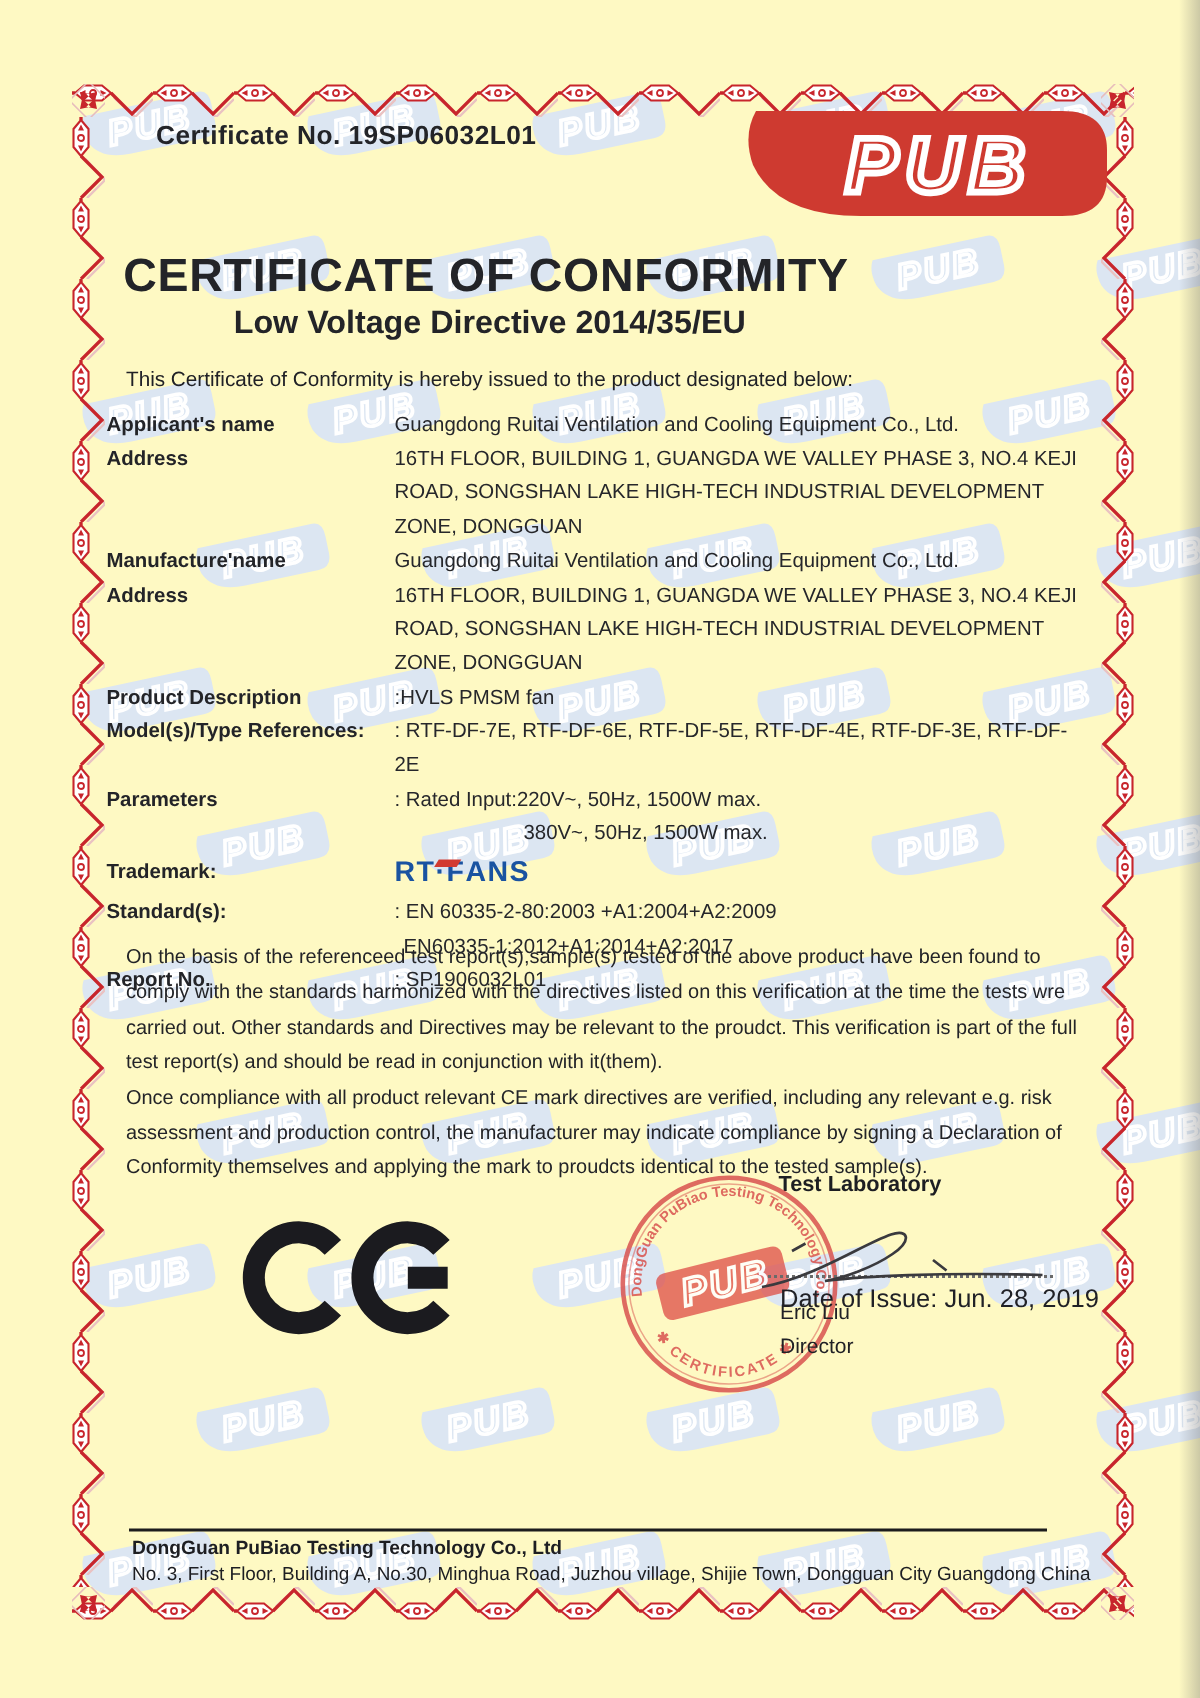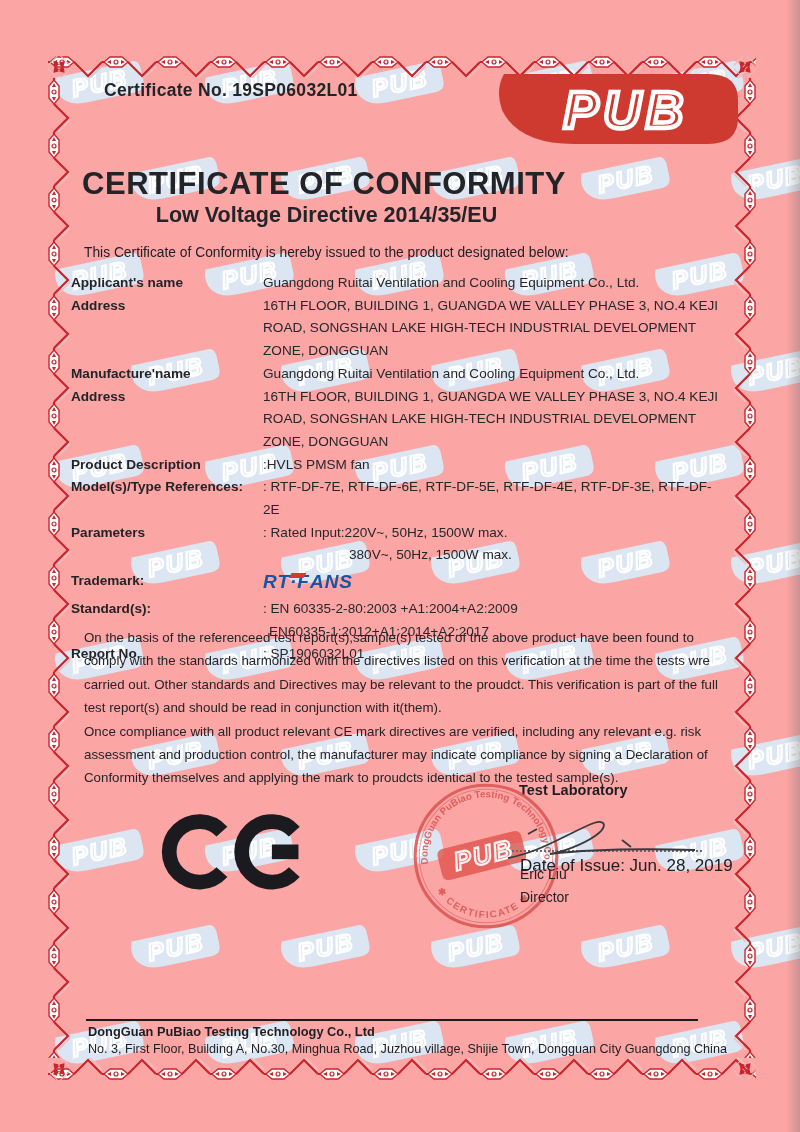--- a/index.html
+++ b/index.html
@@ -1,16 +1,16 @@
 <!DOCTYPE html>
 <html><head>
 <meta charset="utf-8">
 <style>
   html,body{margin:0;padding:0;background:#e9e9e9;}
-  .page{position:relative;width:800px;height:1132px;background:#fca5a5;overflow:hidden;
+  .page{position:relative;width:800px;height:1132px;background:#fef9c3;overflow:hidden;
         font-family:"Liberation Sans",sans-serif;color:#2b2c30;}
   .abs{position:absolute;}
   
   .scan-edge{right:0;top:0;bottom:0;width:14px;
              background:linear-gradient(to right, rgba(120,120,120,0) 0%, rgba(110,110,110,.35) 100%);z-index:6;}
   
   #wm-layer{left:0;top:0;z-index:0;}
   
   .bsvg{z-index:2;}
   
@@ -22,21 +22,21 @@
   .subtitle{left:0;top:203px;width:653px;text-align:center;font-size:21.5px;font-weight:bold;color:#232428;}
   .intro{left:84px;top:245px;font-size:13.8px;color:#202126;}
   .fields{left:71px;top:272px;width:650px;}
   .row{display:grid;grid-template-columns:192px 1fr;}
   .row .label{font-weight:bold;font-size:13.6px;line-height:22.7px;color:#232428;}
   .row .value{font-size:13.6px;line-height:22.7px;color:#26272b;}
   .row.tm{margin-top:3px;margin-bottom:2px;}
   .indent1{padding-left:86px;}
   .indent2{padding-left:6px;}
   
-  .tm-logo{font-style:italic;font-weight:bold;font-size:19px;color:#1a53a1;letter-spacing:1px;line-height:24px;}
+  .tm-logo{font-weight:bold;font-size:19px;color:#1a53a1;letter-spacing:1px;line-height:24px;}
   .tm-f{position:relative;display:inline-block;}
   .tm-f i{position:absolute;left:-7px;top:3px;width:15px;height:5px;background:#d23a31;
           transform:skewX(-32deg);}
   .paras{left:84px;top:626px;width:652px;font-size:13.3px;line-height:23.4px;color:#232428;}
   .paras p{margin:0;}
   .ce{left:158px;top:806px;}
   .lab-head{left:519px;top:782px;font-size:14.5px;font-weight:bold;color:#1d1e22;}
   .stamp{left:408px;top:778px;z-index:3;}
   .sig{left:500px;top:810px;z-index:4;}
   .dotline{left:512px;top:850px;width:190px;border-bottom:2px dotted #6a6a6a;z-index:3;}

